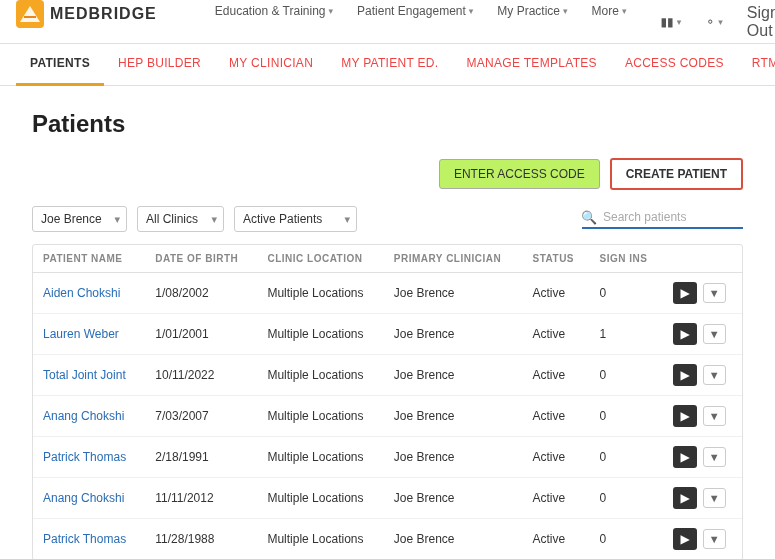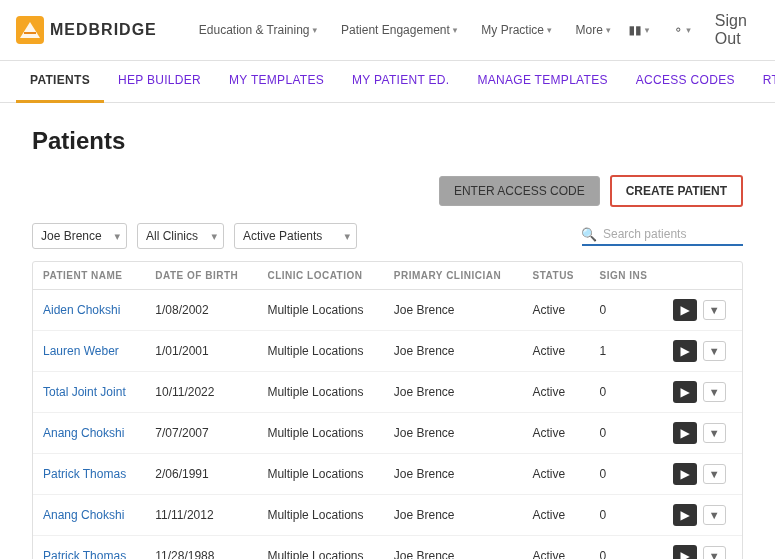--- a/index.html
+++ b/index.html
@@ -1,41 +1,41 @@
 <!DOCTYPE html>
 <html><head>
   <meta charset="utf-8">
   <style>
     * { box-sizing: border-box; margin: 0; padding: 0; }
     body { font-family: -apple-system, BlinkMacSystemFont, 'Segoe UI', Arial, sans-serif; font-size: 13px; color: #333; background: #fff; }
     
     
-    .top-nav { display: flex; align-items: center; height: 61px; border-bottom: 1px solid #e0e0e0; padding: 0 16px; }
+    .top-nav { display: flex; align-items: flex-start; height: 44px; border-bottom: 1px solid #e0e0e0; padding: 0 16px; gap: 16px; }
     .logo { display: flex; align-items: center; margin-right: 32px; }
     .logo-icon { width: 28px; height: 28px; margin-right: 6px; }
     .logo-text { font-size: 16px; font-weight: 700; color: #333; letter-spacing: 1px; }
     .top-nav-links { display: flex; align-items: center; gap: 4px; flex: 1; }
     .top-nav-link { font-size: 12px; color: #555; padding: 4px 10px; display: flex; align-items: center; gap: 3px; cursor: pointer; white-space: nowrap; }
     .chevron-small { font-size: 9px; color: #888; }
     .top-nav-right { display: flex; align-items: center; gap: 8px; margin-left: auto; }
     .top-nav-icon-btn { font-size: 12px; color: #555; padding: 4px 8px; cursor: pointer; display: flex; align-items: center; gap: 3px; }
     .sign-out { font-size: 16px; color: #555; cursor: pointer; padding: 4px 8px; }
 
     
     .sub-nav { display: flex; align-items: center; border-bottom: 1px solid #e0e0e0; padding: 0 16px; height: 42px; }
-    .sub-nav-item { font-size: 12px; color: #6d28d9; padding: 0 14px; height: 42px; display: flex; align-items: center; cursor: pointer; border-bottom: 3px solid transparent; font-weight: 500; letter-spacing: 0.3px; white-space: nowrap; }
+    .sub-nav-item { font-size: 12px; color: #ef4444; padding: 0 14px; height: 42px; display: flex; align-items: center; cursor: pointer; border-bottom: 3px solid transparent; font-weight: 500; letter-spacing: 0.3px; white-space: nowrap; }
     .sub-nav-item.active { color: #333; border-bottom: 3px solid #e8a020; font-weight: 600; }
 
     
     .page-content { padding: 24px 32px; }
     .page-title { font-size: 24px; font-weight: 600; color: #222; margin-bottom: 20px; }
 
     
     .action-row { display: flex; justify-content: flex-end; align-items: center; gap: 10px; margin-bottom: 16px; }
-    .btn-outline { background: #a3a3a3; border: 1px solid #aaa; color: #333; padding: 7px 14px; font-size: 12px; font-weight: 500; cursor: pointer; border-radius: 3px; }
+    .btn-outline { background: #bef264; border: 1px solid #aaa; color: #333; padding: 7px 14px; font-size: 12px; font-weight: 500; cursor: pointer; border-radius: 3px; }
     .btn-primary { background: #fff; border: 2px solid #d94f3d; color: #333; padding: 7px 14px; font-size: 12px; font-weight: 600; cursor: pointer; border-radius: 3px; }
 
     
     .filters-row { display: flex; align-items: center; gap: 10px; margin-bottom: 12px; }
     .filter-select { border: 1px solid #ccc; border-radius: 3px; padding: 5px 24px 5px 8px; font-size: 12px; color: #333; background: #fff; appearance: none; cursor: pointer; position: relative; }
     .filter-wrapper { position: relative; display: inline-flex; align-items: center; }
     .filter-wrapper::after { content: '▾'; position: absolute; right: 7px; font-size: 11px; color: #888; pointer-events: none; }
     .search-wrapper { margin-left: auto; display: flex; align-items: center; border-bottom: 2px solid #2a6db5; padding-bottom: 2px; }
     .search-icon { color: #2a6db5; font-size: 13px; margin-right: 5px; }
     .search-input { border: none; outline: none; font-size: 12px; color: #333; width: 140px; }
@@ -93,21 +93,21 @@
       <span>⚬</span>
       <span class="chevron-small">▾</span>
     </span>
     <span class="sign-out">Sign Out</span>
   </div>
 </nav>
 
 <nav class="sub-nav">
   <span class="sub-nav-item active">PATIENTS</span>
   <span class="sub-nav-item">HEP BUILDER</span>
-  <span class="sub-nav-item">MY TEMPLATES</span>
+  <span class="sub-nav-item">MY CLINICIAN</span>
   <span class="sub-nav-item">MY PATIENT ED.</span>
   <span class="sub-nav-item">MANAGE TEMPLATES</span>
   <span class="sub-nav-item">ACCESS CODES</span>
   <span class="sub-nav-item">RTM REPORTING</span>
 
 </nav>
 
 <div class="page-content">
   <h1 class="page-title">Patients</h1>
 
@@ -198,37 +198,37 @@
         <div class="action-cell">
           <button class="video-btn">▶</button>
           <button class="dropdown-arrow">▼</button>
         </div>
       </td>
     </tr>
           <tr>
       <td>
         <a class="patient-link">Anang Chokshi</a>
       </td>
-      <td>7/07/2007</td>
+      <td>7/03/2007</td>
       <td>Multiple Locations</td>
       <td>Joe Brence</td>
       <td class="status-active">Active</td>
       <td>0</td>
       <td>
         <div class="action-cell">
           <button class="video-btn">▶</button>
           <button class="dropdown-arrow">▼</button>
         </div>
       </td>
     </tr>
           <tr>
       <td>
         <a class="patient-link">Patrick Thomas</a>
       </td>
-      <td>2/06/1991</td>
+      <td>2/18/1991</td>
       <td>Multiple Locations</td>
       <td>Joe Brence</td>
       <td class="status-active">Active</td>
       <td>0</td>
       <td>
         <div class="action-cell">
           <button class="video-btn">▶</button>
           <button class="dropdown-arrow">▼</button>
         </div>
       </td>

